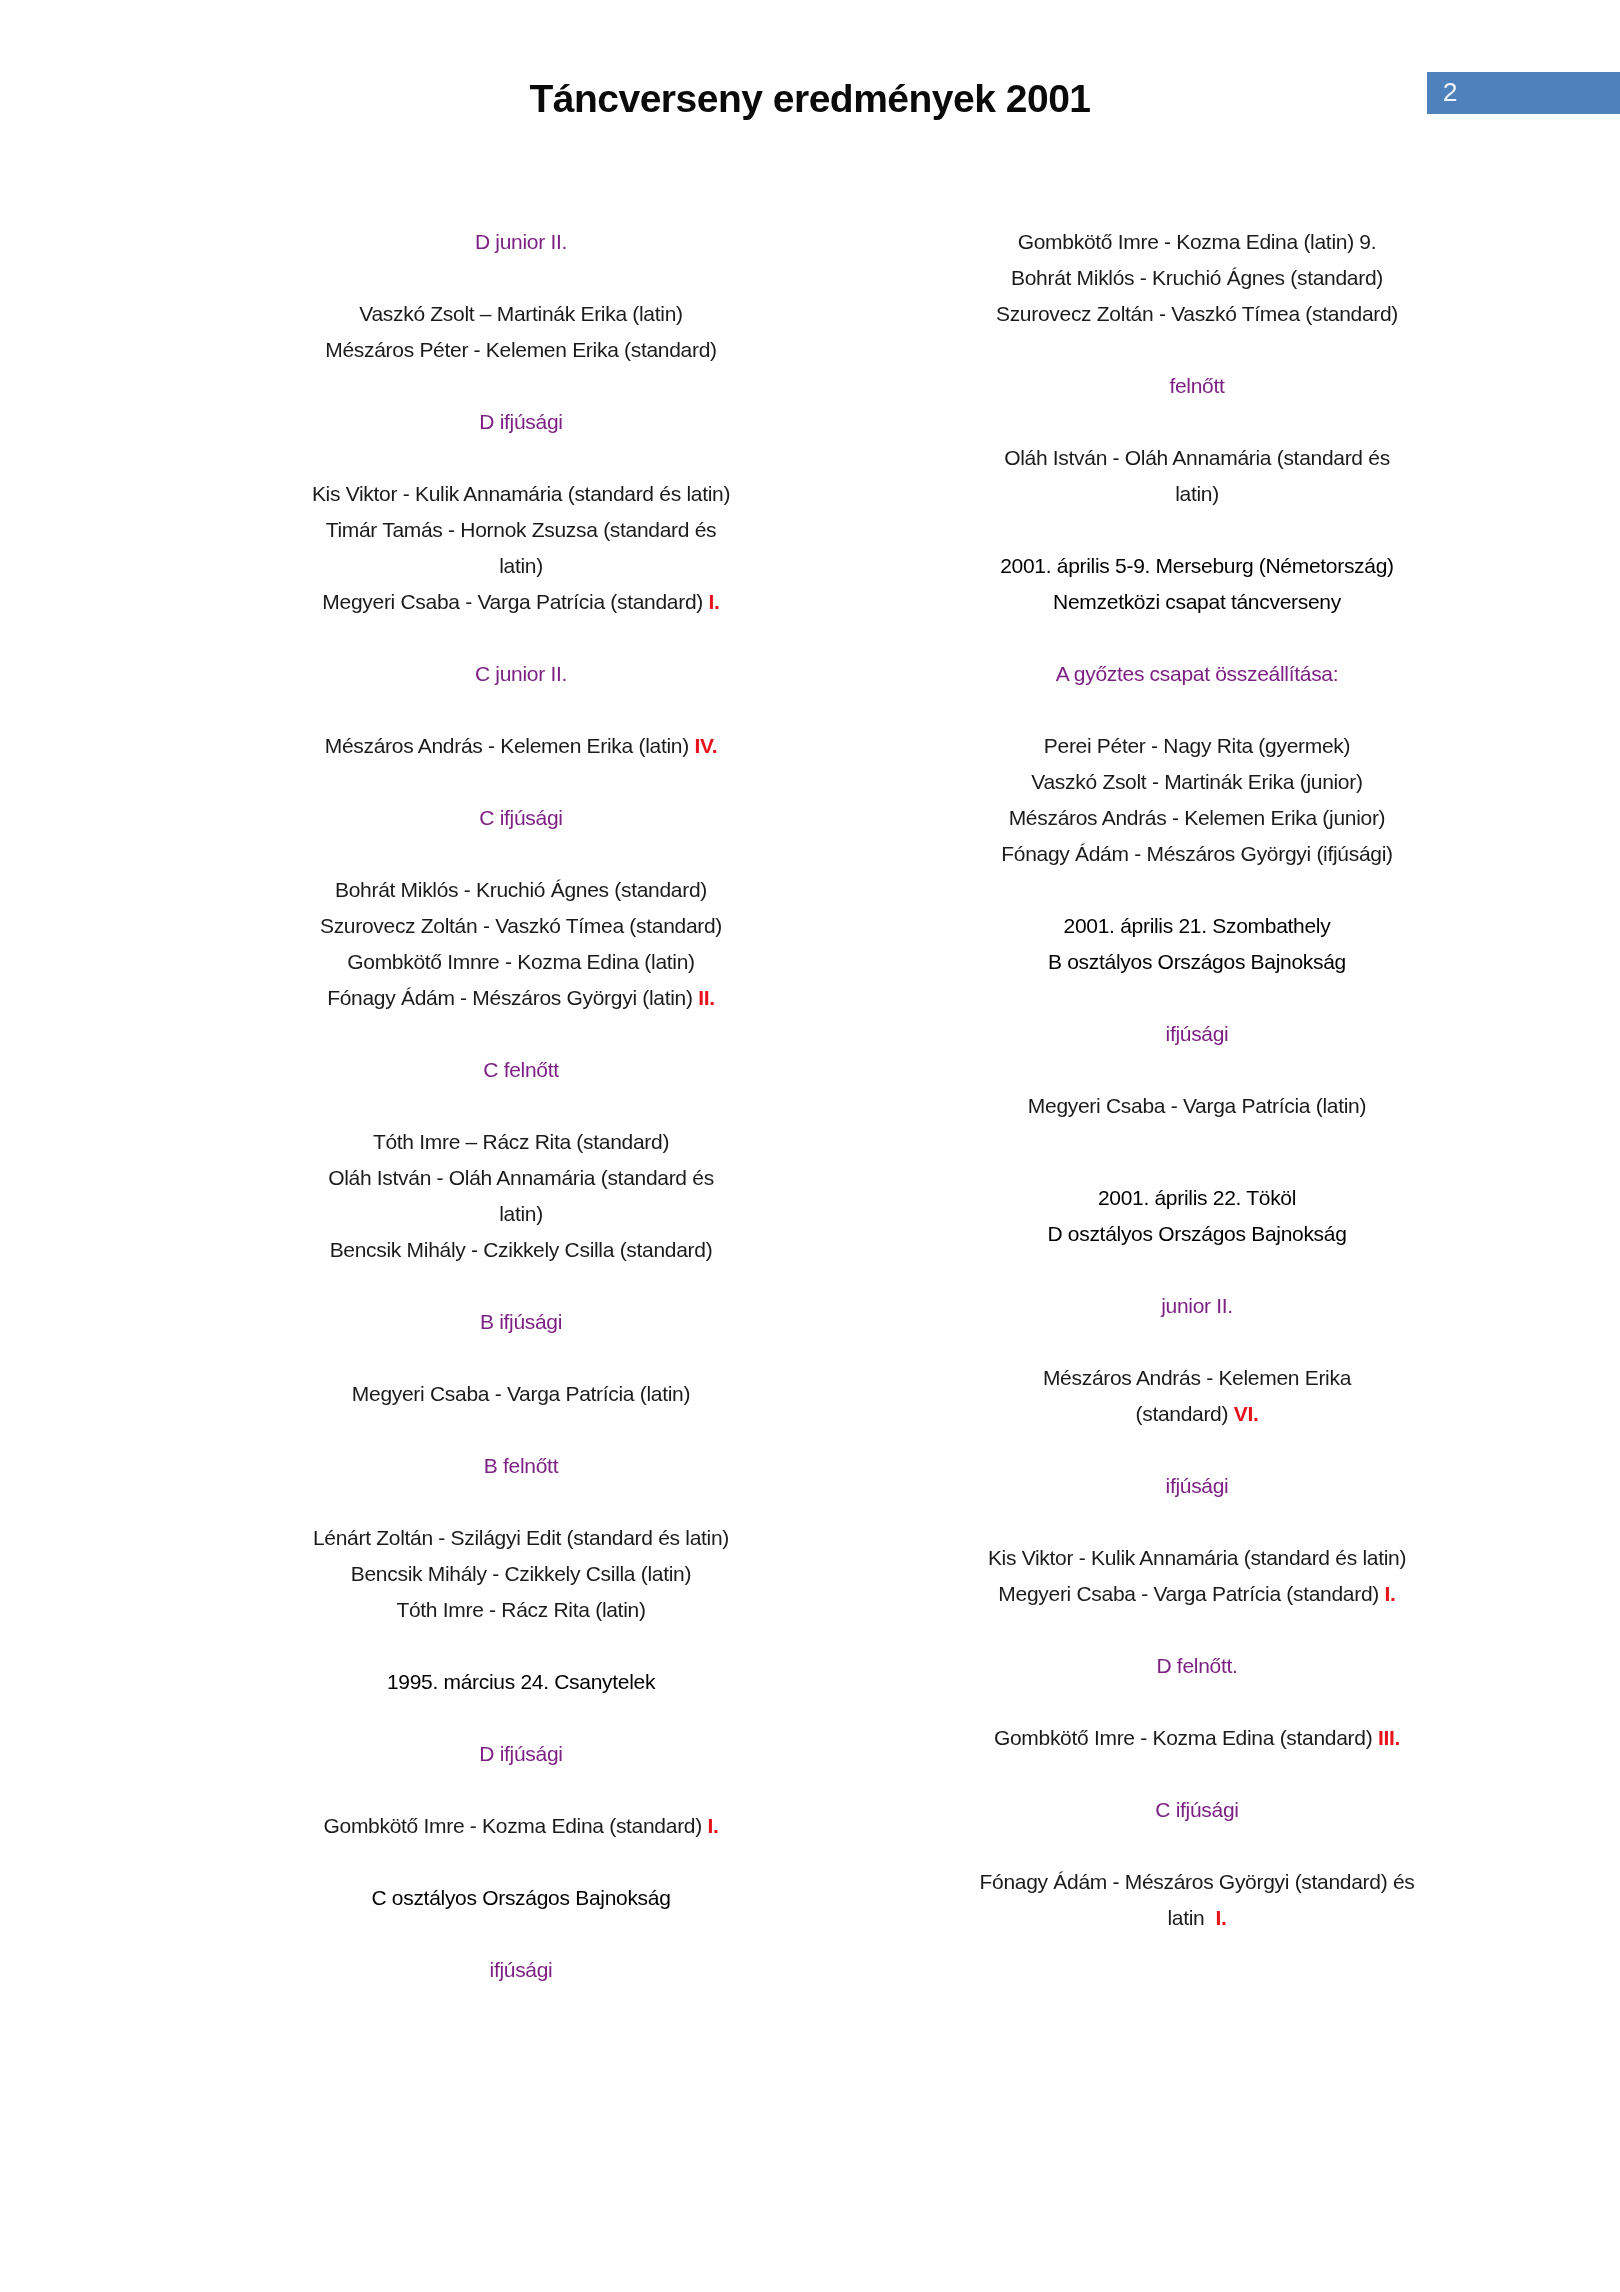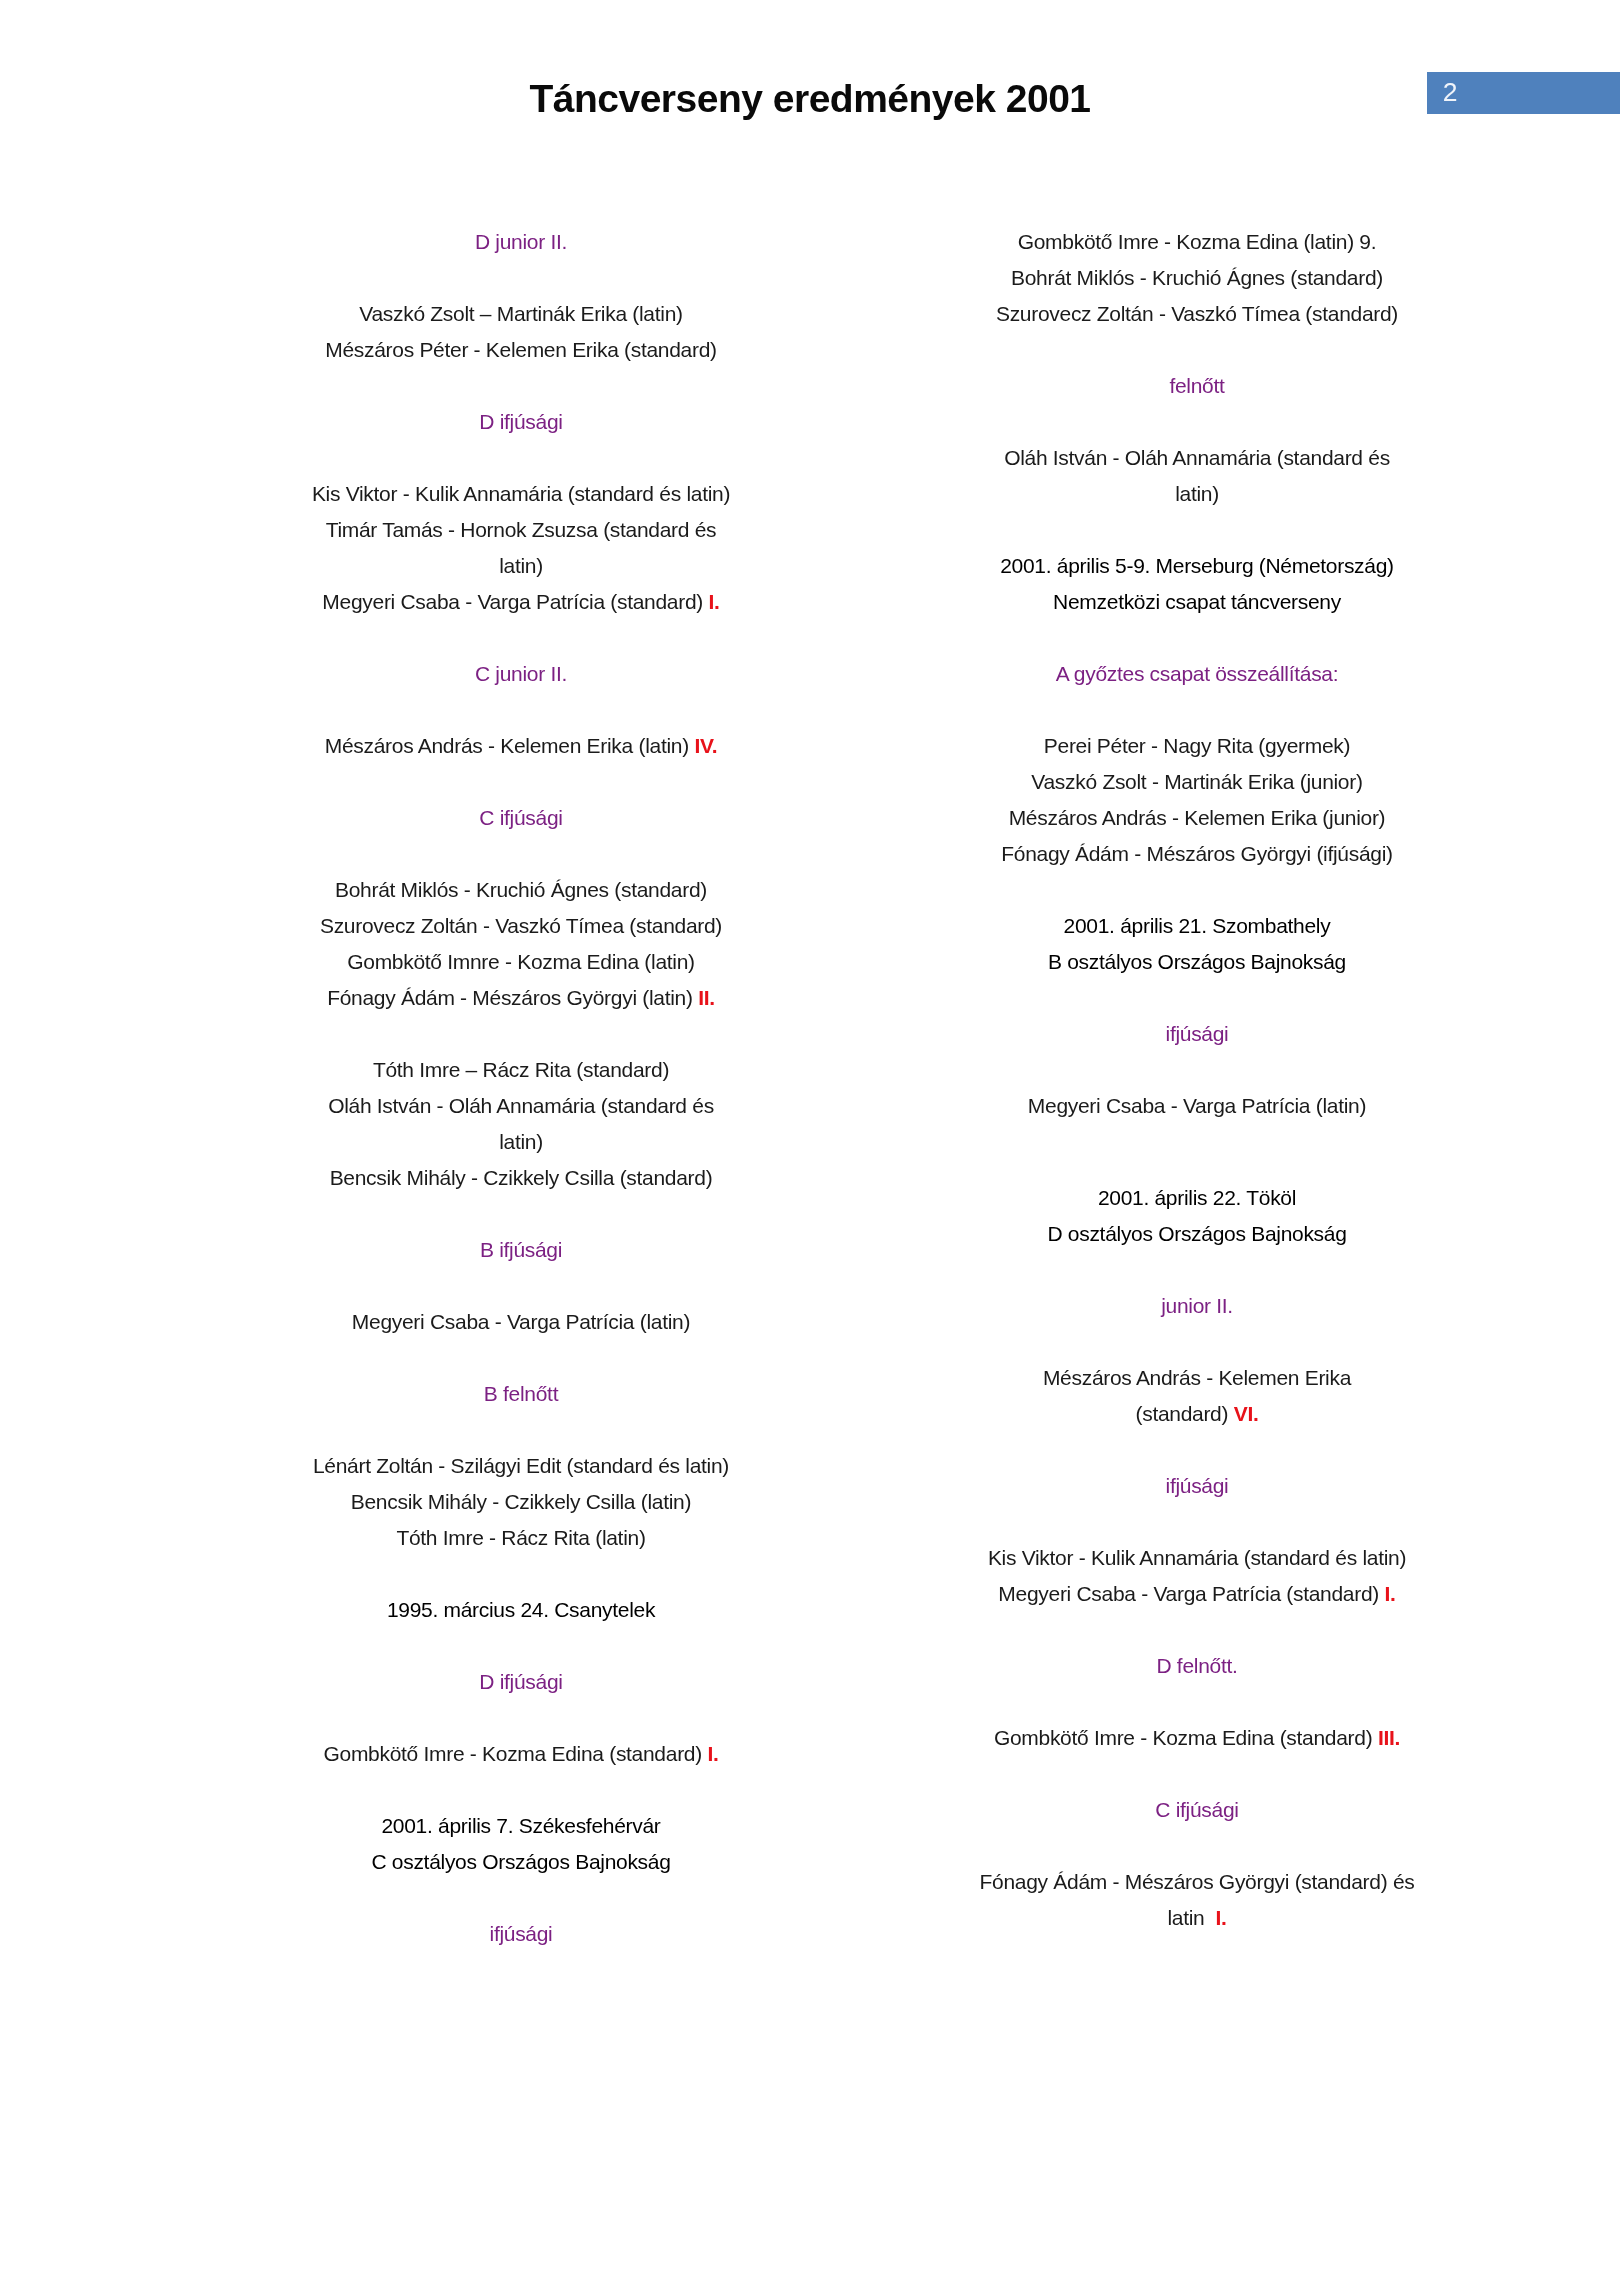--- a/index.html
+++ b/index.html
@@ -86,20 +86,23 @@
       </div>
       <div class="block heading">
         <div class="line"><span>C ifjúsági</span></div>
       </div>
       <div class="block para">
         <div class="line"><span>Bohrát Miklós - Kruchió Ágnes (standard)</span></div>
         <div class="line"><span>Szurovecz Zoltán - Vaszkó Tímea (standard)</span></div>
         <div class="line"><span>Gombkötő Imnre - Kozma Edina (latin)</span></div>
         <div class="line"><span>Fónagy Ádám - Mészáros Györgyi (latin) </span><span class="result">II.</span></div>
       </div>
+      <div class="block heading">
+        <div class="line"><span>C felnőtt</span></div>
+      </div>
       <div class="block para">
         <div class="line"><span>Tóth Imre – Rácz Rita (standard)</span></div>
         <div class="line"><span>Oláh István - Oláh Annamária (standard és</span></div>
         <div class="line"><span>latin)</span></div>
         <div class="line"><span>Bencsik Mihály - Czikkely Csilla (standard)</span></div>
       </div>
       <div class="block heading">
         <div class="line"><span>B ifjúsági</span></div>
       </div>
       <div class="block para">
@@ -116,21 +119,20 @@
       <div class="block event">
         <div class="line"><span>1995. március 24. Csanytelek</span></div>
       </div>
       <div class="block heading">
         <div class="line"><span>D ifjúsági</span></div>
       </div>
       <div class="block para">
         <div class="line"><span>Gombkötő Imre - Kozma Edina (standard) </span><span class="result">I.</span></div>
       </div>
       <div class="block event">
-        <div class="line"><span>2001. április 7. Székesfehérvár</span></div>
         <div class="line"><span>C osztályos Országos Bajnokság</span></div>
       </div>
       <div class="block heading">
         <div class="line"><span>ifjúsági</span></div>
       </div>
     </div>
   <div class="col col-right" id="col-right">
       <div class="block para">
         <div class="line"><span>Gombkötő Imre - Kozma Edina (latin) 9.</span></div>
         <div class="line"><span>Bohrát Miklós - Kruchió Ágnes (standard)</span></div>

